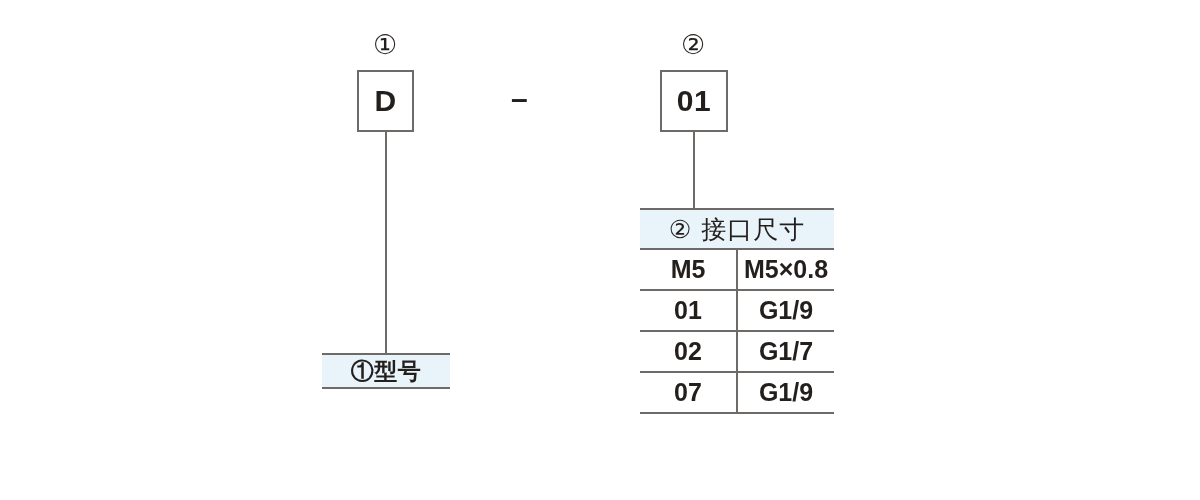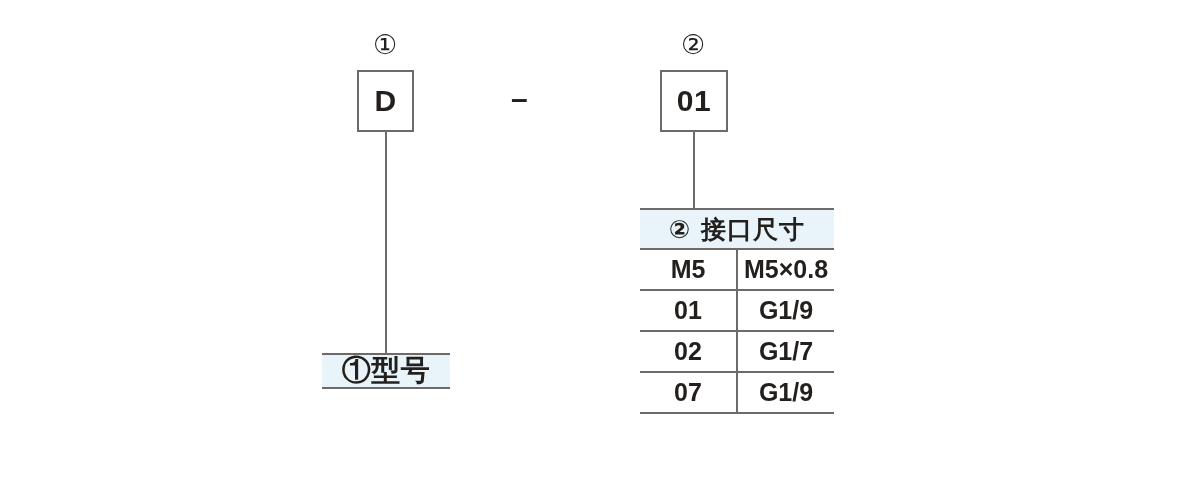--- a/index.html
+++ b/index.html
@@ -67,21 +67,21 @@
     position: absolute;
     background: #e8f3fa;
     border-top: 2px solid #6e6a67;
     border-bottom: 2px solid #6e6a67;
     box-sizing: border-box;
     display: flex;
     align-items: center;
     justify-content: center;
     color: #231f1d;
     font-weight: bold;
-    font-size: 29px;
+    font-size: 23px;
     letter-spacing: 0.5px;
     white-space: nowrap;
     font-family: Liberation Mono, monospace;
   }
 
   
   .port-table {
     position: absolute;
     border-collapse: collapse;
     table-layout: fixed;
@@ -93,21 +93,21 @@
     color: #231f1d;
     text-align: center;
     padding: 0;
     height: 39px;
     font-size: 25px;
     font-weight: bold;
     background: #ffffff;
   }
   .port-table th.table-header {
     background: #e8f3fa;
-    font-weight: bold;
+    font-weight: normal;
     font-size: 25px;
     letter-spacing: 1px;
     font-family: "DejaVu Sans", "Liberation Sans", sans-serif;
     height: 38px;
   }
   .port-table td.col-code {
     width: 95px;
     border-right: 2px solid #6e6a67;
   }
   .port-table td.col-size {

